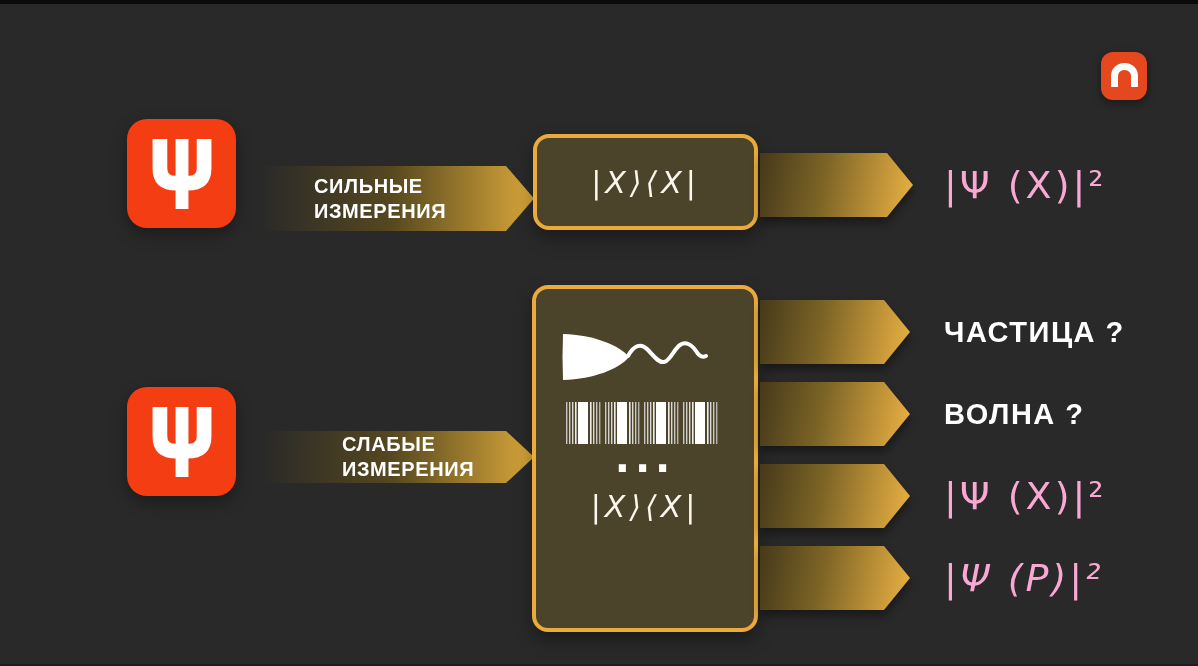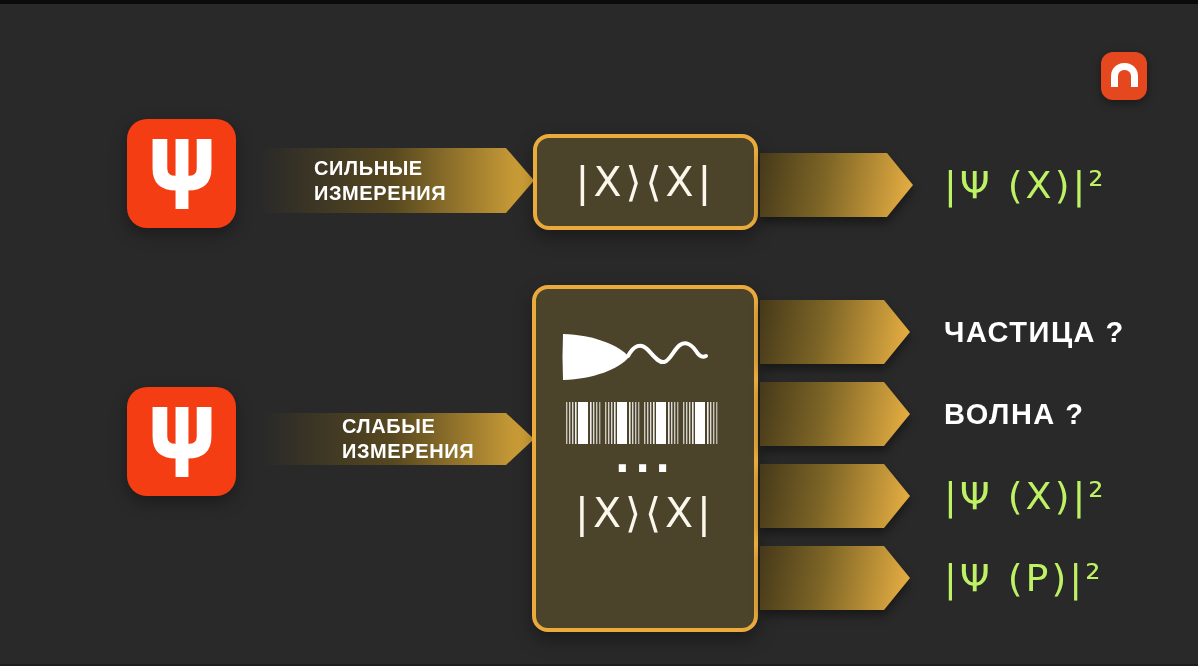--- a/index.html
+++ b/index.html
@@ -18,46 +18,46 @@
     box-shadow:0 6px 16px rgba(0,0,0,0.35);
   }
   .psi-tile svg{display:block;}
 
   
   .arrow-left{
     position:absolute;
     background:linear-gradient(90deg, rgba(41,41,41,0) 0%, rgba(94,77,29,0.85) 48%, #d9a73a 100%);
     clip-path:polygon(0 0, calc(100% - 28px) 0, 100% 50%, calc(100% - 28px) 100%, 0 100%);
     display:flex;flex-direction:column;justify-content:center;
-    color:#fff;font-weight:bold;font-size:20px;line-height:25px;letter-spacing:0.6px;
+    color:#fff;font-weight:bold;font-size:20px;line-height:25px;letter-spacing:0.6px;margin-top:18px;
   }
   .arrow-right-wrap{position:absolute;filter:drop-shadow(0 6px 5px rgba(0,0,0,0.40));}
   .arrow-right{
     width:100%;height:100%;
     background:linear-gradient(100deg, #46391a 0%, #7d6526 42%, #ecb244 100%);
     clip-path:polygon(0 0, calc(100% - 26px) 0, 100% 50%, calc(100% - 26px) 100%, 0 100%);
   }
 
   
   .qbox{
     position:absolute;background:#4B432A;border:4px solid #EAAA3C;border-radius:16px;
     box-shadow:0 8px 18px rgba(0,0,0,0.35);box-sizing:border-box;
   }
   .formula{
     font-family:"DejaVu Sans", sans-serif;color:#FBF7EC;letter-spacing:4px;white-space:nowrap;
   }
-  .op{font-size:41px;}
+  .op{font-style:italic;font-size:30px;}
   .qbox-strong{display:flex;align-items:center;justify-content:center;}
 
   
   .result{
     position:absolute;left:944px;height:64px;display:flex;align-items:center;
     color:#fff;white-space:nowrap;
   }
-  .result .formula{letter-spacing:3px;font-size:38px;color:#bef264;}
+  .result .formula{letter-spacing:3px;font-size:38px;color:#f9a8d4;}
   .result.word{font-weight:bold;font-size:29px;letter-spacing:1.5px;}
 
   
   .weak-item{position:absolute;}
   .dots{width:100%;text-align:center;font-family:"DejaVu Sans",sans-serif;
         font-size:40px;letter-spacing:5px;line-height:14px;height:18px;color:#fff;font-weight:bold;}
   .weak-op{width:100%;text-align:center;}
 
   
   .logo{
@@ -188,16 +188,16 @@
   </div>
   <div class="arrow-right-wrap" style="left:760px;top:546px;width:150px;height:64px;">
     <div class="arrow-right"></div>
   </div>
 
   <div class="result word" style="top:382px;">ВОЛНА ?</div>
   <div class="result word" style="top:300px;">ЧАСТИЦА ?</div>
   <div class="result" style="top:464px;">
     <span class="formula">|Ψ (X)|²</span>
   </div>
-  <div class="result" style="top:546px;">
+  <div class="result" style="top:546px;font-style:italic;">
     <span class="formula">|Ψ (P)|²</span>
   </div>
 </div>
 
 </body></html>

